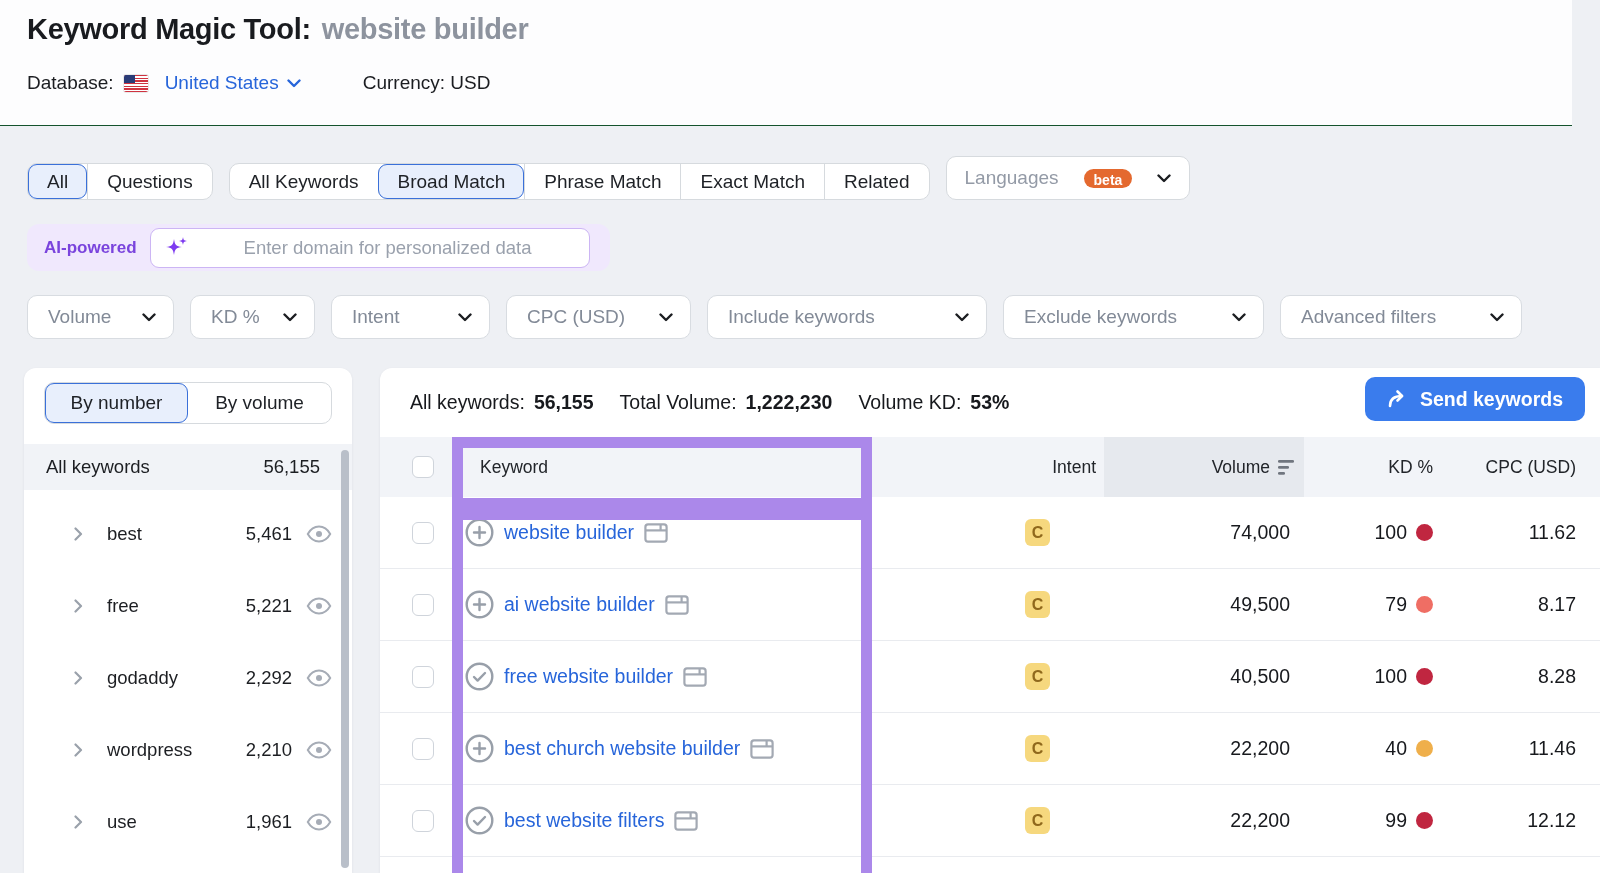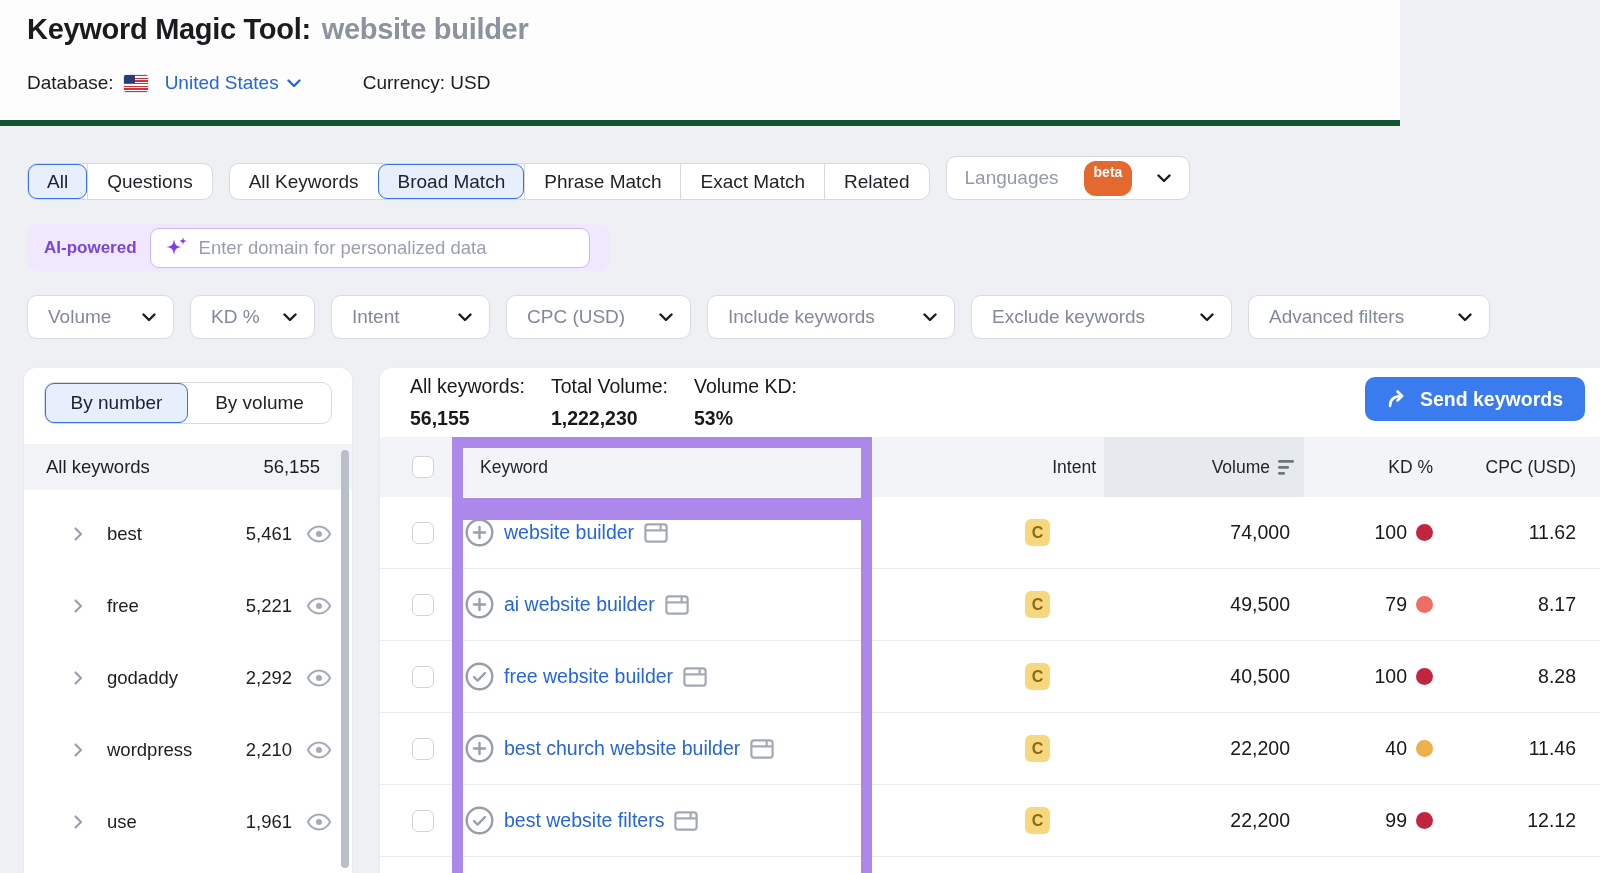--- a/index.html
+++ b/index.html
@@ -4,22 +4,22 @@
 <style>
   * { margin:0; padding:0; box-sizing:border-box; }
   html,body { width:1600px; height:873px; }
   body {
     position:relative; overflow:hidden;
     background:var(--page-bg,#eef0f4);
     font-family:"Liberation Sans","DejaVu Sans",sans-serif;
     color:#17191d;
   }
   
-  .top-band { position:absolute; left:0; top:0; width:1400px; height:126px;
-    background:#fdfdfe; border-bottom:6px solid #14532d; }
+  .top-band { position:absolute; left:0; top:0; width:1572px; height:126px;
+    background:#fdfdfe; border-bottom:1px solid #14532d; }
   .title-row { position:absolute; left:27px; top:13px; display:flex; gap:11px;
     font-size:29px; font-weight:bold; letter-spacing:-0.3px; }
   .title-main { color:#191b1f; }
   .title-query { color:#8d939e; }
   .meta-row { position:absolute; left:27px; top:72px; display:flex; 
     font-size:19px; color:#1b1d21; }
   .flag { position:relative; width:24px; height:17px; margin:0 9px 0 10px; border-radius:2px;
     background:repeating-linear-gradient(to bottom,#cf3340 0 1.35px,#fff 1.35px 2.7px);
     box-shadow:0 0 0 1px rgba(0,0,0,0.08); overflow:hidden; }
   .flag::before { content:""; position:absolute; left:0; top:0; width:11px; height:8px; background:#2a3b77; }
@@ -29,39 +29,39 @@
   
   .tabs-row { position:absolute; left:27px; top:156px; display:flex; gap:16px; height:44px; }
   .seg-group { display:flex; background:#fff; border:1px solid #d6dade; border-radius:10px;margin-top:7px; }
   .seg { display:flex; align-items:center; padding:0 19px; font-size:19px; color:#1e2126;
     border-left:1px solid #d6dade; cursor:pointer; white-space:nowrap; }
   .seg:first-child { border-left:none; }
   .seg.selected { background:#e8effc; border-radius:9px; outline:1.5px solid #3a70d9; outline-offset:-1px; }
   .lang-btn { display:flex; align-items:center; gap:25px; padding:0 18px; background:#fff;
     border:1px solid #d6dade; border-radius:10px; font-size:19px; color:#939aa6; cursor:pointer; }
   .beta-badge { background:var(--beta-orange,#e4692f); color:#fff; font-size:14px; font-weight:bold;
-    padding:3px 10px 16px; border-radius:12px; }
+    padding:3px 10px 0; border-radius:12px; }
   .lang-btn .chev, .filter-btn .chev { color:#1b1d21; }
   
   .ai-row { position:absolute; left:27px; top:224px; width:583px; height:47px;
     background:var(--ai-purple-bg,#f0e8fd); border-radius:12px; display:flex; align-items:center; }
   .ai-label { padding:0 13px 0 17px; font-size:17px; font-weight:600; color:var(--ai-purple,#7a44dd); }
   .ai-input-wrap { display:flex; align-items:center; gap:9px; width:440px; height:40px;
     background:#fff; border:1.5px solid #ccb5f4; border-radius:9px; padding:0 12px; }
   .ai-input { border:none; outline:none; flex:1; font-size:18.5px; color:#333;
-    font-family:"Liberation Sans","DejaVu Sans",sans-serif; background:transparent; }
+    font-family:"Liberation Sans","DejaVu Sans",sans-serif; background:transparent;text-align:center; }
   .ai-input::placeholder { color:#9aa1ad; }
   
   .filters-row { position:absolute; left:27px; top:295px; display:flex; gap:16px; height:44px; }
   .filter-btn { display:flex; align-items:center; justify-content:space-between; gap:14px;
     background:#fff; border:1px solid #d8dce1; border-radius:10px; padding:0 17px 0 20px;
     font-size:19px; color:#828a97; cursor:pointer; white-space:nowrap; }
   .filter-btn:nth-child(1){width:147px;} .filter-btn:nth-child(2){width:125px;}
   .filter-btn:nth-child(3){width:159px;} .filter-btn:nth-child(4){width:185px;}
-  .filter-btn:nth-child(5){width:248px;gap:23px;} .filter-btn:nth-child(6){width:261px;}
+  .filter-btn:nth-child(5){width:280px;gap:23px;} .filter-btn:nth-child(6){width:261px;}
   .filter-btn:nth-child(7){width:242px;}
   
   .sidebar { position:absolute; left:24px; top:368px; width:328px; bottom:0;
     background:#fff; border-radius:12px 12px 0 0; box-shadow:0 1px 3px rgba(16,24,40,0.07); }
   .sb-tabs { display:flex; margin:14px 20px 0; height:42px; border:1px solid #d6dade; border-radius:10px; }
   .sb-tab { flex:1; display:flex; align-items:center; justify-content:center; font-size:19px;
     color:#1e2126; cursor:pointer; }
   .sb-tab.selected { background:#e8effc; border-radius:9px; outline:1.5px solid #3a70d9; outline-offset:-1px; }
   .sb-all { margin-top:20px; height:46px; background:#f1f3f7; display:flex; align-items:center;
     justify-content:space-between; padding:0 32px 0 22px; font-size:18.5px; color:#1c1e22; }
@@ -71,21 +71,21 @@
   .sb-label { margin-left:24px; font-size:18.5px; color:#1c1e22; }
   .sb-count { margin-left:auto; font-size:18.5px; color:#1c1e22; }
   .sb-eye { margin-left:14px; color:#a6acb6; display:inline-flex; cursor:pointer; }
   .sb-scrollbar { position:absolute; right:3px; top:82px; bottom:5px; width:8px;
     background:#b9bfc9; border-radius:4px; }
   
   .main { position:absolute; left:380px; top:368px; right:0; bottom:0; background:#fff;
     border-radius:12px 0 0 0; box-shadow:0 1px 3px rgba(16,24,40,0.07); }
   .stats { height:69px; display:flex; align-items:center; gap:26px; padding-left:30px;
     font-size:19.5px; color:#17191d; }
-  .stat { display:flex; gap:9px; align-items:baseline;flex-direction:column; }
+  .stat { display:flex; gap:9px; align-items:baseline; }
   .stat b { font-weight:bold; }
   .send-btn { position:absolute; right:15px; top:9px; height:44px; display:flex; align-items:center;
     gap:11px; padding:0 22px; background:var(--accent-blue,#3a7ced); color:#fff; border:none;
     border-radius:10px; font-size:19.5px; font-weight:bold; cursor:pointer;
     font-family:"Liberation Sans","DejaVu Sans",sans-serif;margin-left:20px; }
   .thead { display:flex; height:60px; background:#f2f4f8; align-items:center;
     font-size:17.5px; color:#22252a; }
   .col { display:flex; align-items:center; }
   .col-check { width:68px; padding-left:32px; }
   .col-kw { width:532px; padding-left:17px; gap:10px; }

